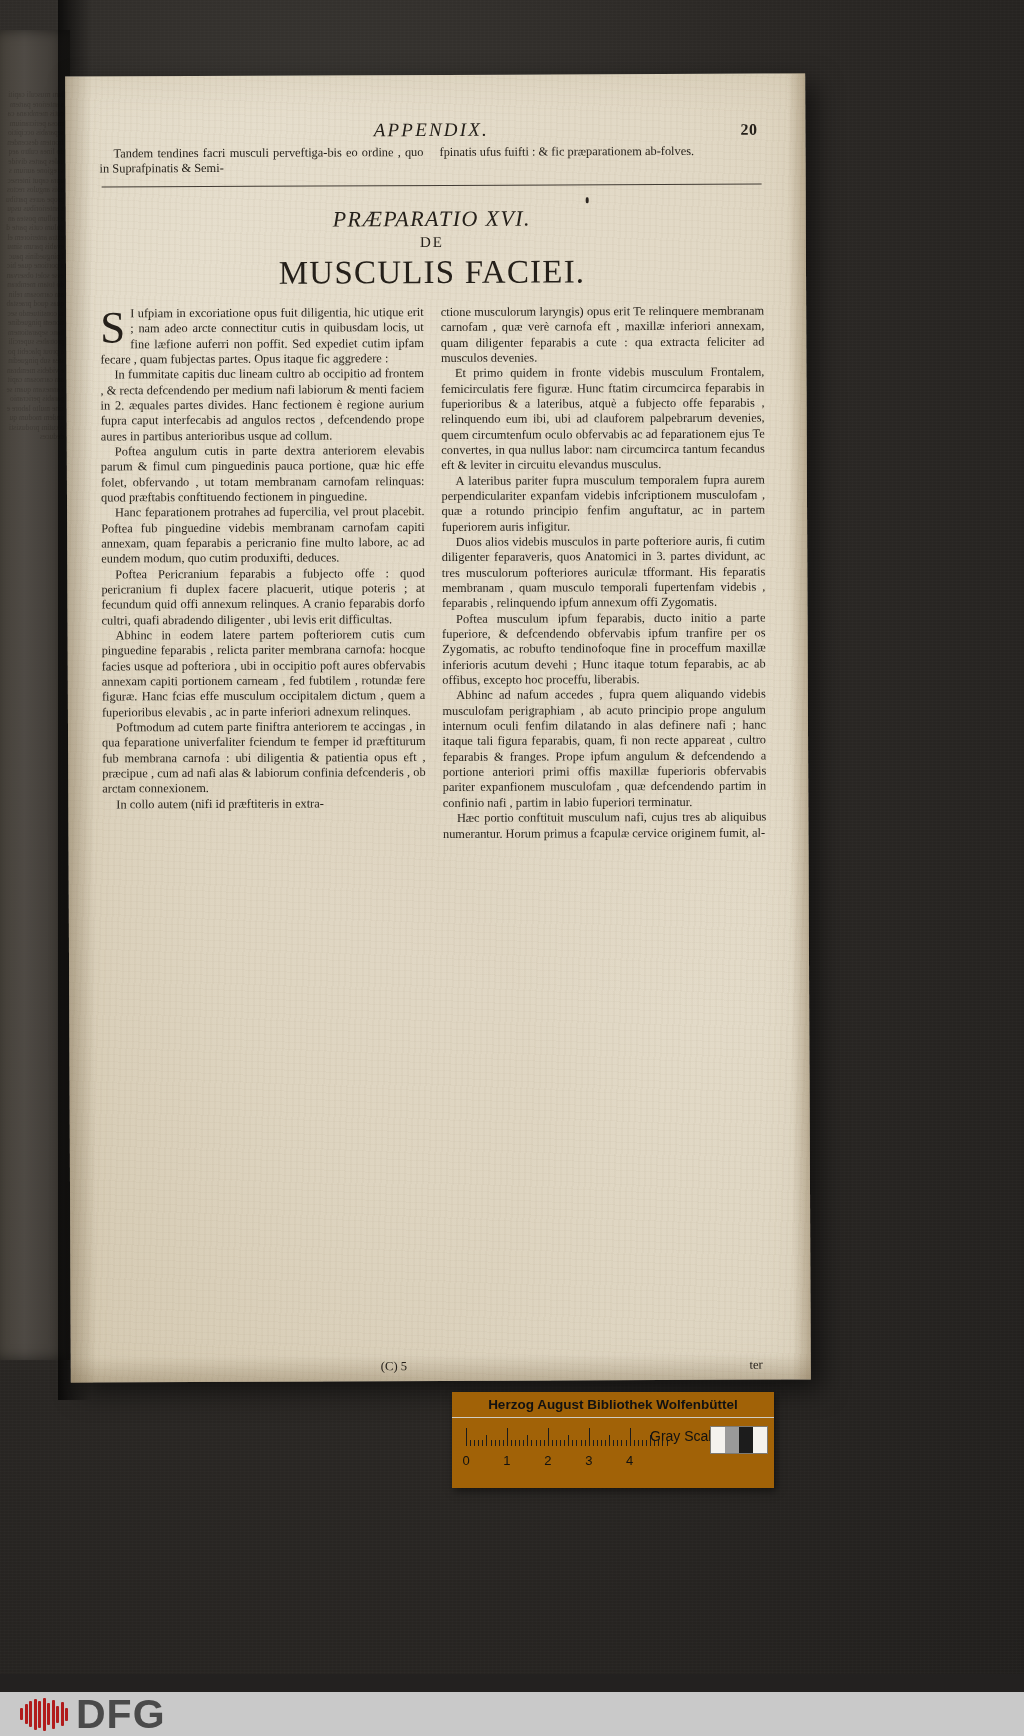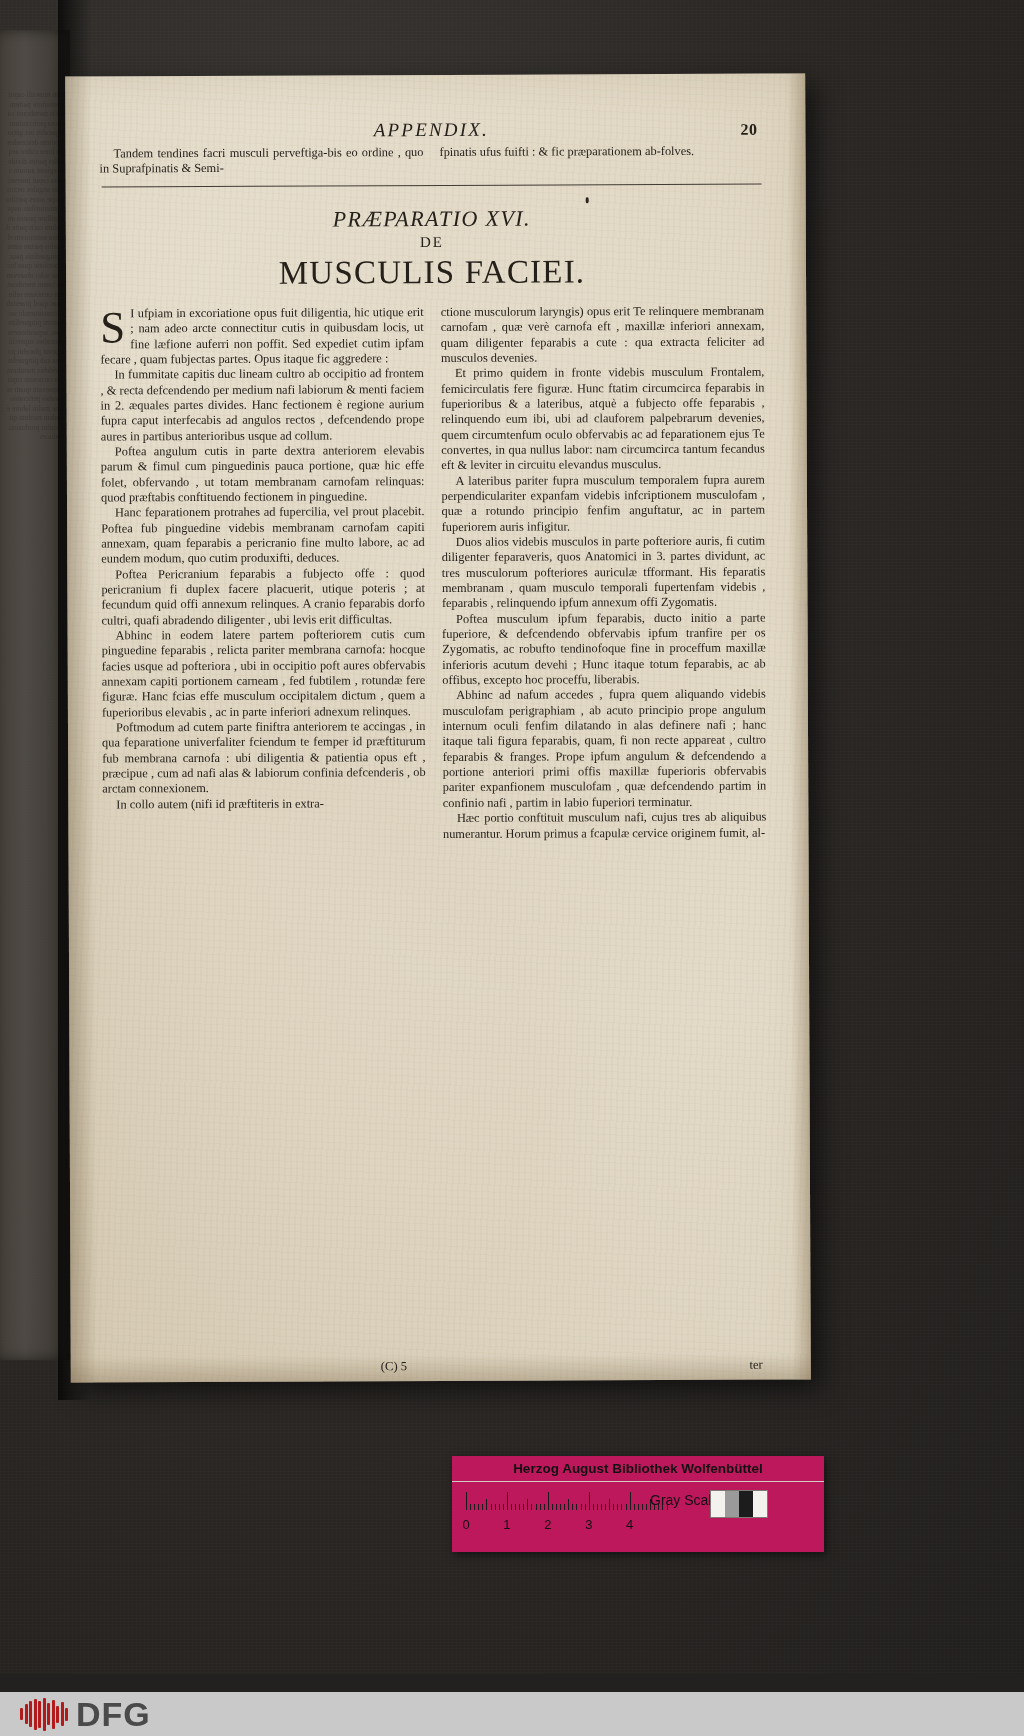--- a/index.html
+++ b/index.html
@@ -146,22 +146,22 @@
 
   .colophon{
     position:absolute;left:0;right:0;bottom:-20px;
     font-size:12.6px;
   }
   .sig{position:absolute;left:50%;transform:translateX(-56px);}
   .catchword{position:absolute;right:6px;}
 
   
   #ruler-card{
-    position:absolute;left:452px;top:1456px;width:372px;height:96px;
-    background:#be185d;
+    position:absolute;left:452px;top:1392px;width:322px;height:96px;
+    background:#a16207;
     box-shadow:2px 3px 8px rgba(0,0,0,.5);
   }
   #ruler-title{
     height:25px;line-height:25px;text-align:center;
     font-family:"Liberation Sans", sans-serif;
     font-size:13.5px;font-weight:700;color:#111;
     border-bottom:1px solid #cfccc4;
   }
   #ruler-body{position:relative;height:71px;}
   #tick-area{
@@ -197,21 +197,21 @@
   }
   .hab-bar{width:3px;background:#b11b1b;border-radius:1px;}
   #footer-url{
     flex:1;text-align:center;
     font-family:"Liberation Sans", sans-serif;
     font-size:19px;color:#1a1a1a;letter-spacing:-.2px;
   }
   #dfg-logo{
     margin-right:16px;
     font-family:"Liberation Sans", sans-serif;
-    font-weight:700;font-size:34px;color:#4a4a4a;letter-spacing:1px;
+    font-weight:700;font-size:41px;color:#4a4a4a;letter-spacing:1px;
   }
   #footer-top-dark{
     position:absolute;left:0;bottom:44px;width:1024px;height:18px;
     background:#232120;
   }
 </style>
 </head>
 <body>
 
 <div id="scan-backdrop">

